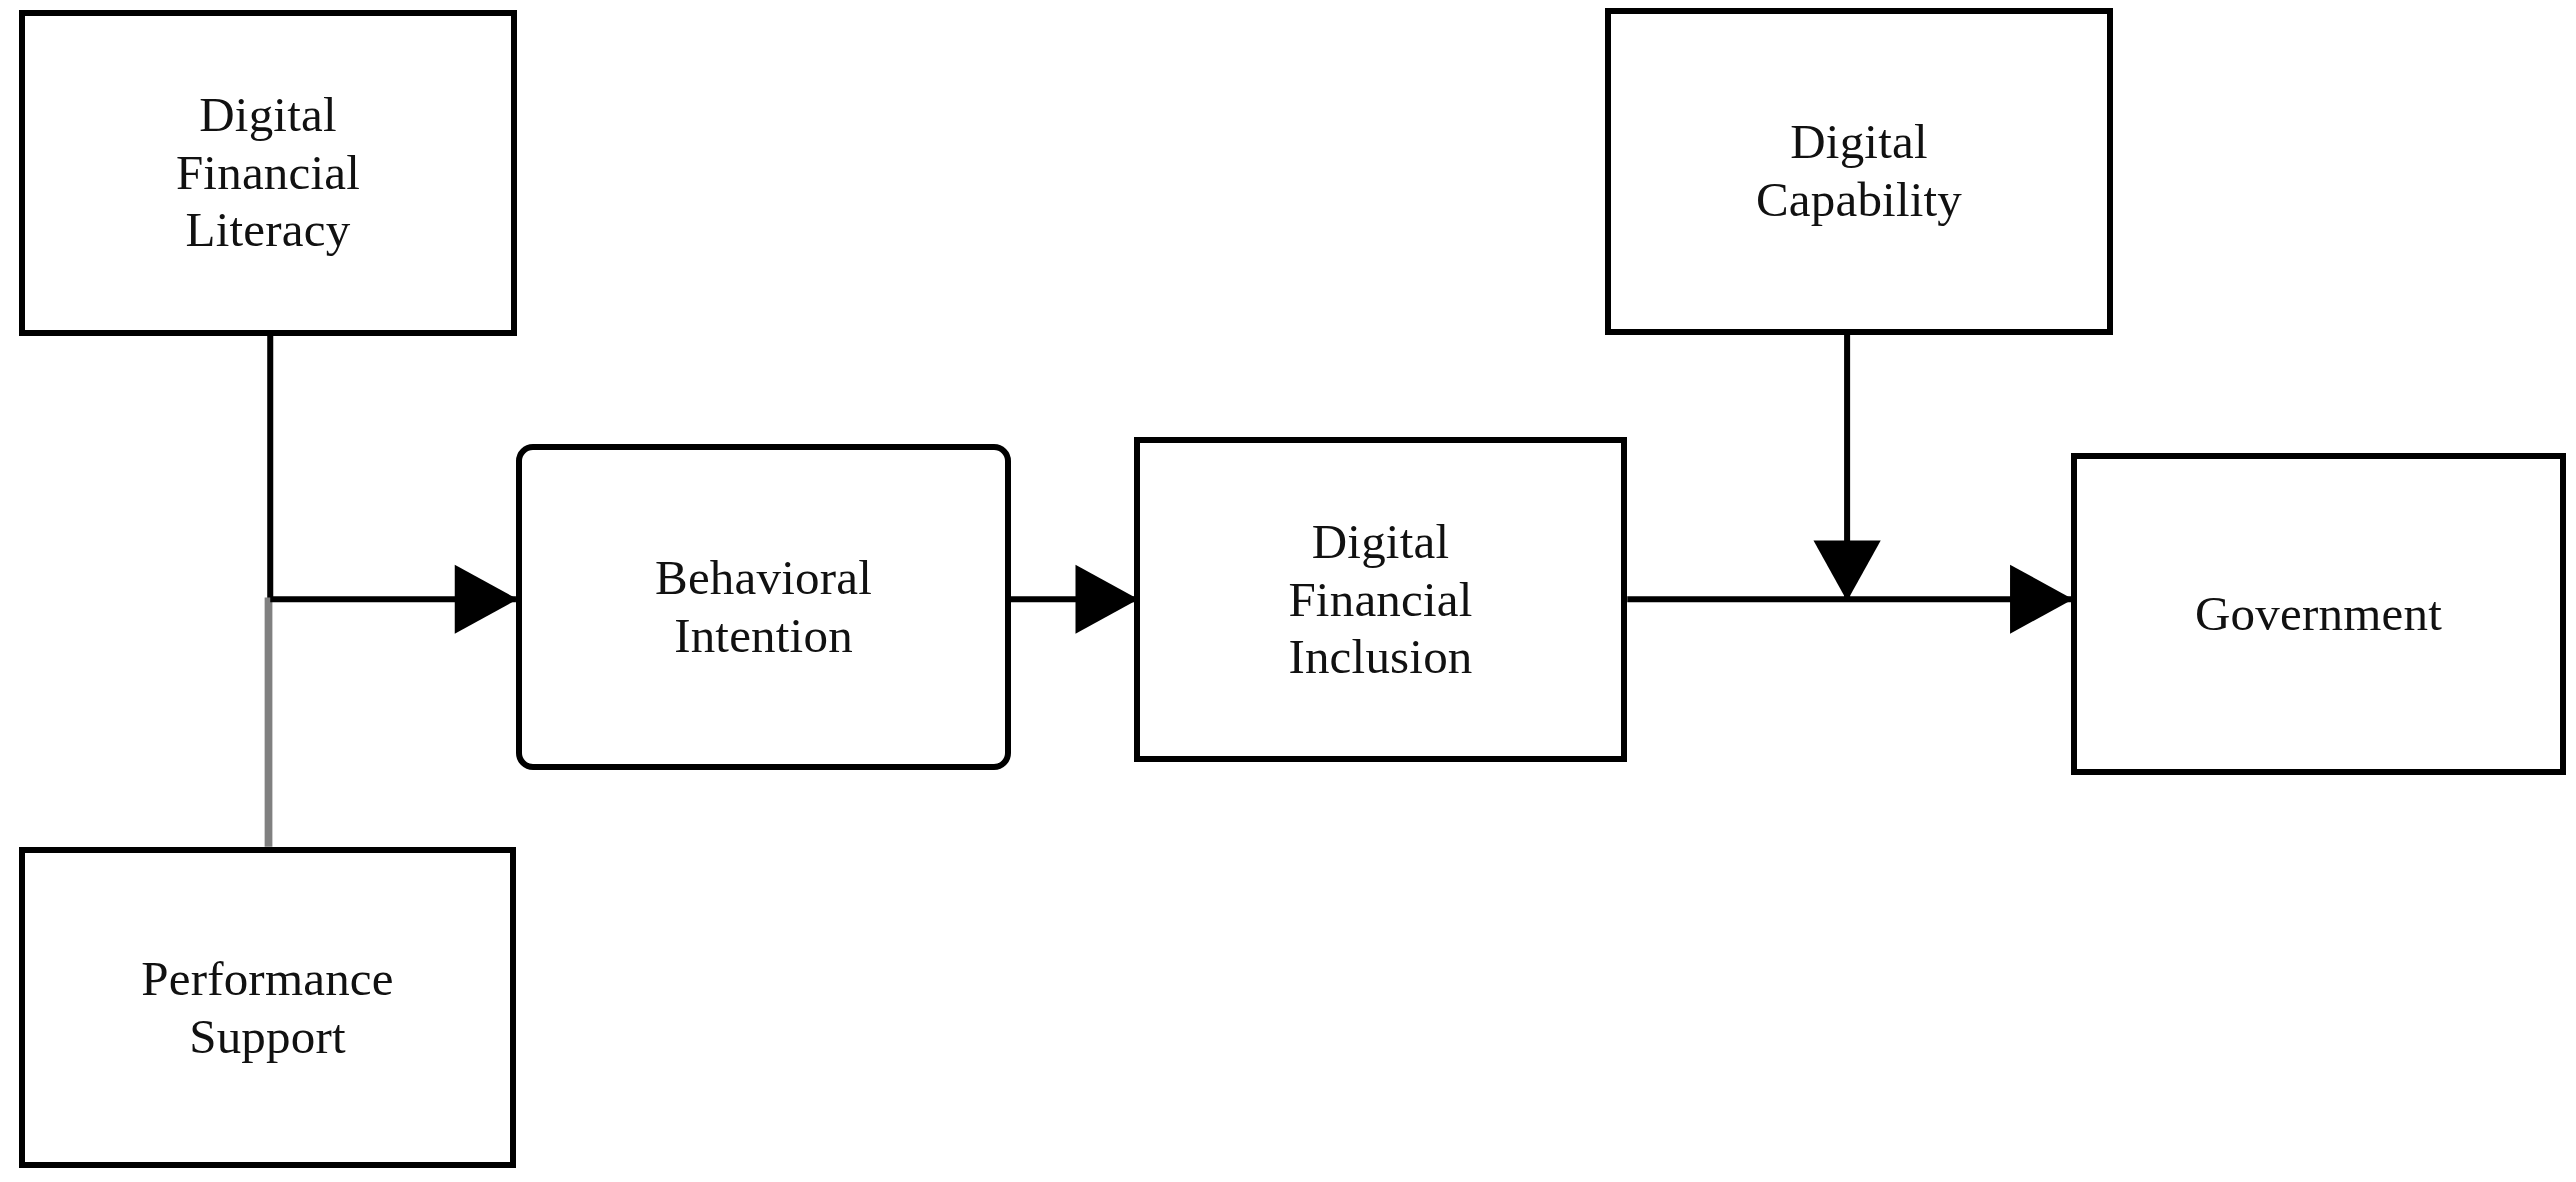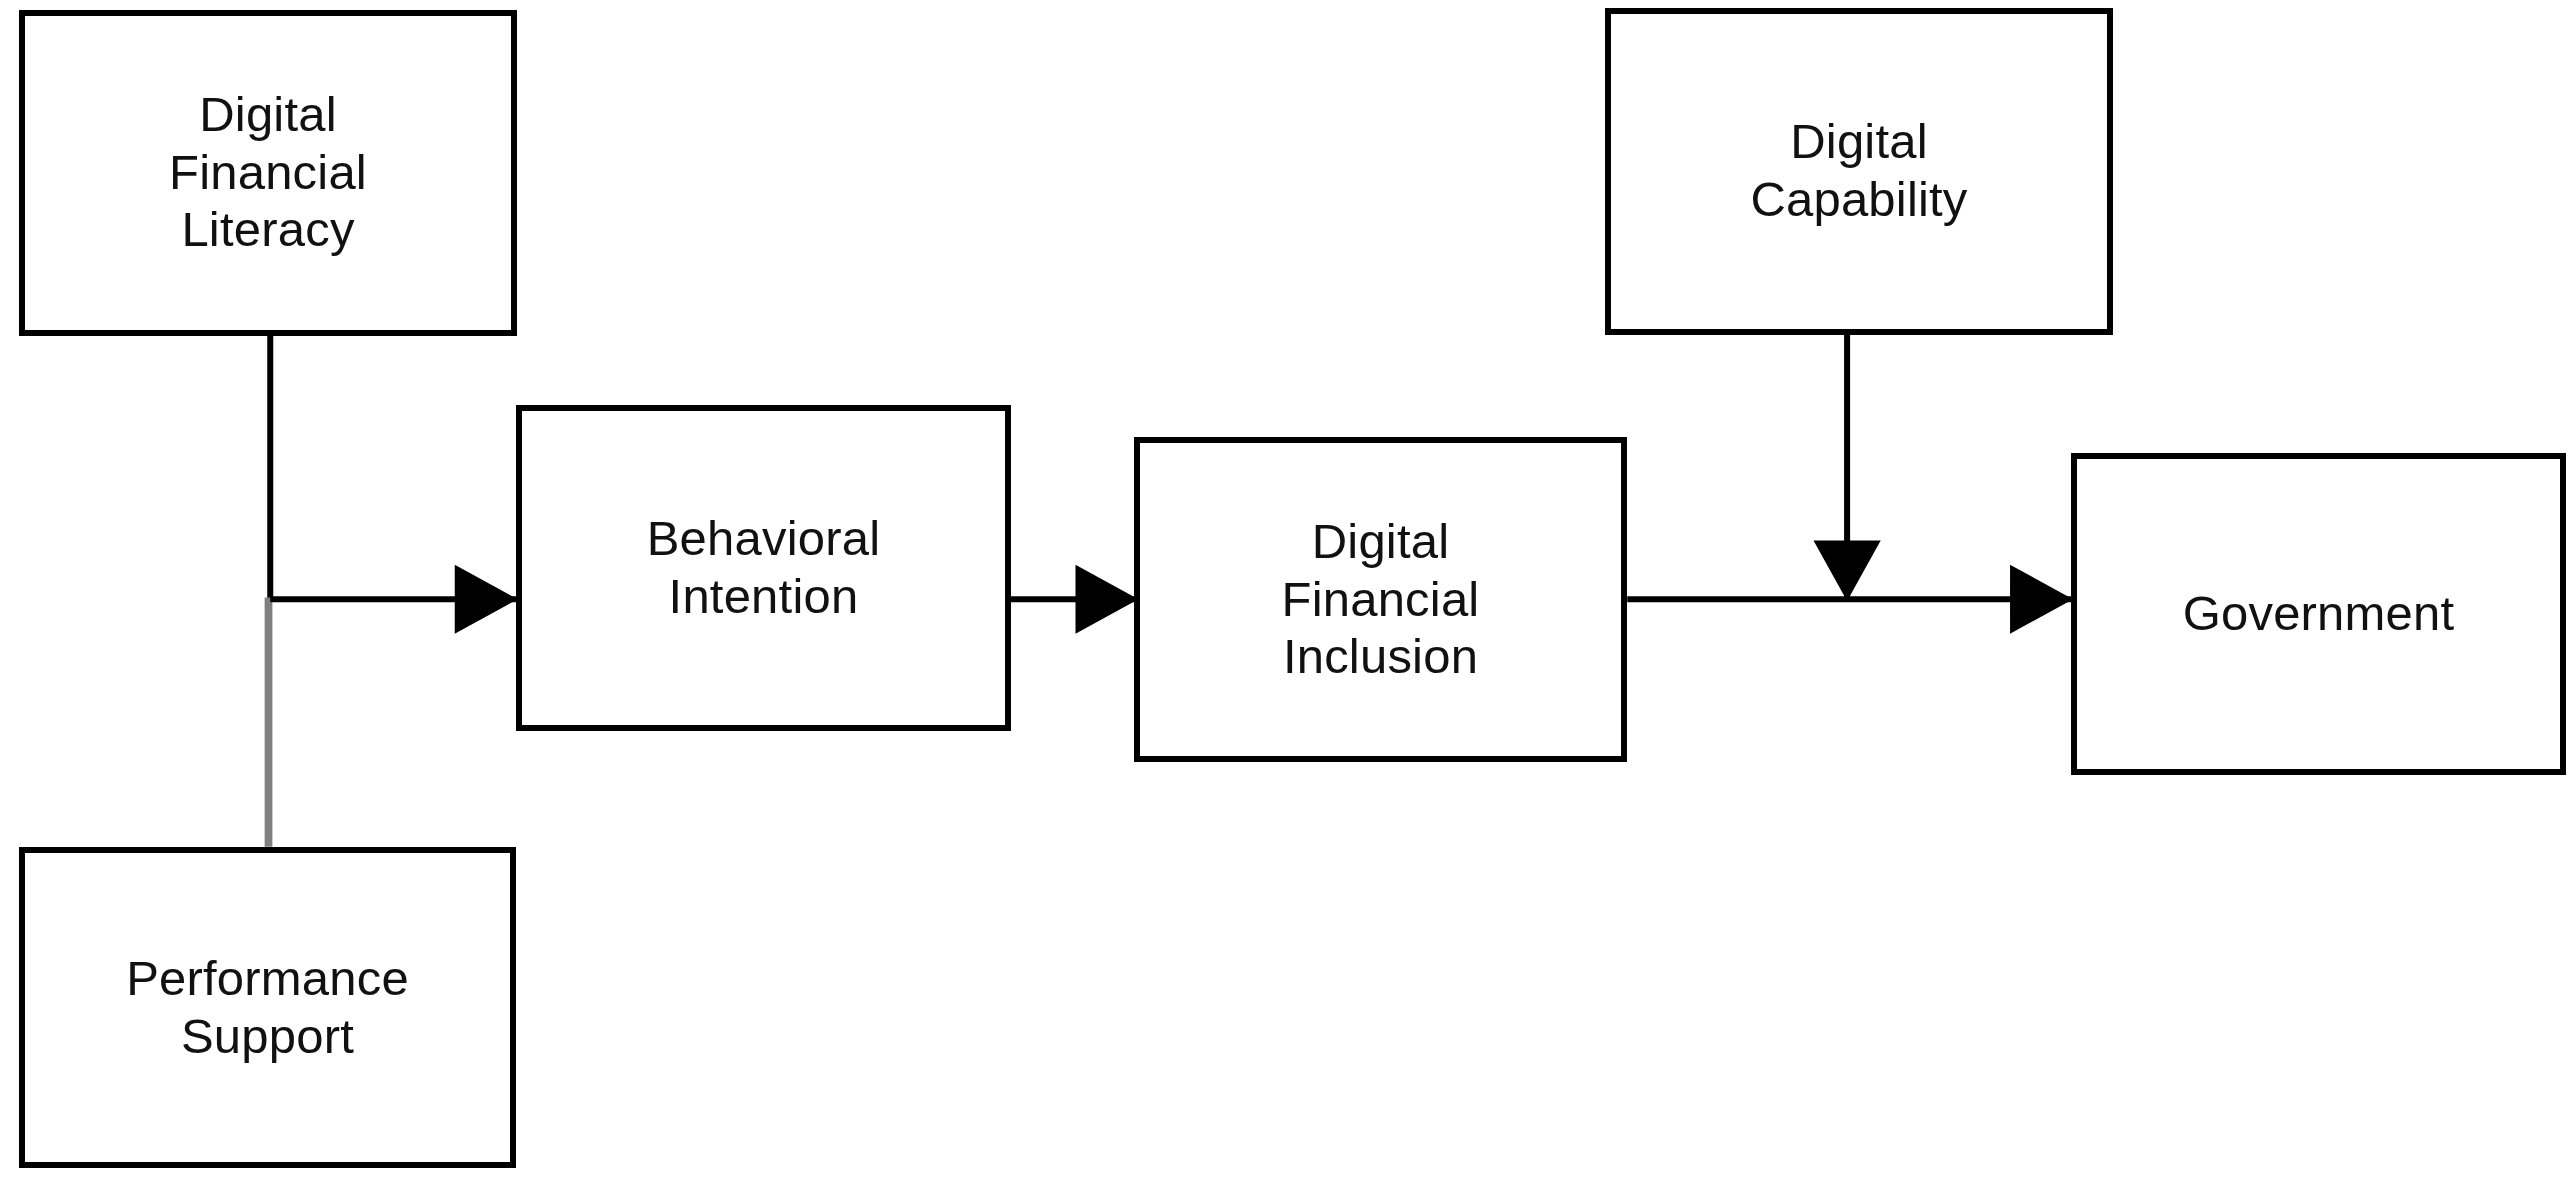--- a/index.html
+++ b/index.html
@@ -6,21 +6,21 @@
     margin: 0;
     padding: 0;
     background: #ffffff;
   }
   #canvas {
     position: relative;
     width: 2576px;
     height: 1182px;
     background: #ffffff;
     overflow: hidden;
-    font-family: Liberation Sans, sans-serif;
+    font-family: Liberation Serif, serif;
   }
   .node {
     position: absolute;
     box-sizing: border-box;
     background: #ffffff;
     border: 6px solid #000000;
     display: flex;
     align-items: center;
     justify-content: center;
     text-align: center;
@@ -70,21 +70,21 @@
     <span class="node-label">Digital
 Financial
 Literacy</span>
   </div>
 
   <div class="node" style="left:1605px; top:7.8px; width:508px; height:327px;">
     <span class="node-label">Digital
 Capability</span>
   </div>
 
-  <div class="node" style="left:516px; top:405px; width:495px; height:326px;">
+  <div class="node" style="left:516px; top:444px; width:495px; height:326px;border-radius:17px;">
     <span class="node-label">Behavioral
 Intention</span>
   </div>
 
   <div class="node" style="left:1134px; top:437px; width:493px; height:325px;">
     <span class="node-label">Digital
 Financial
 Inclusion</span>
   </div>
 

